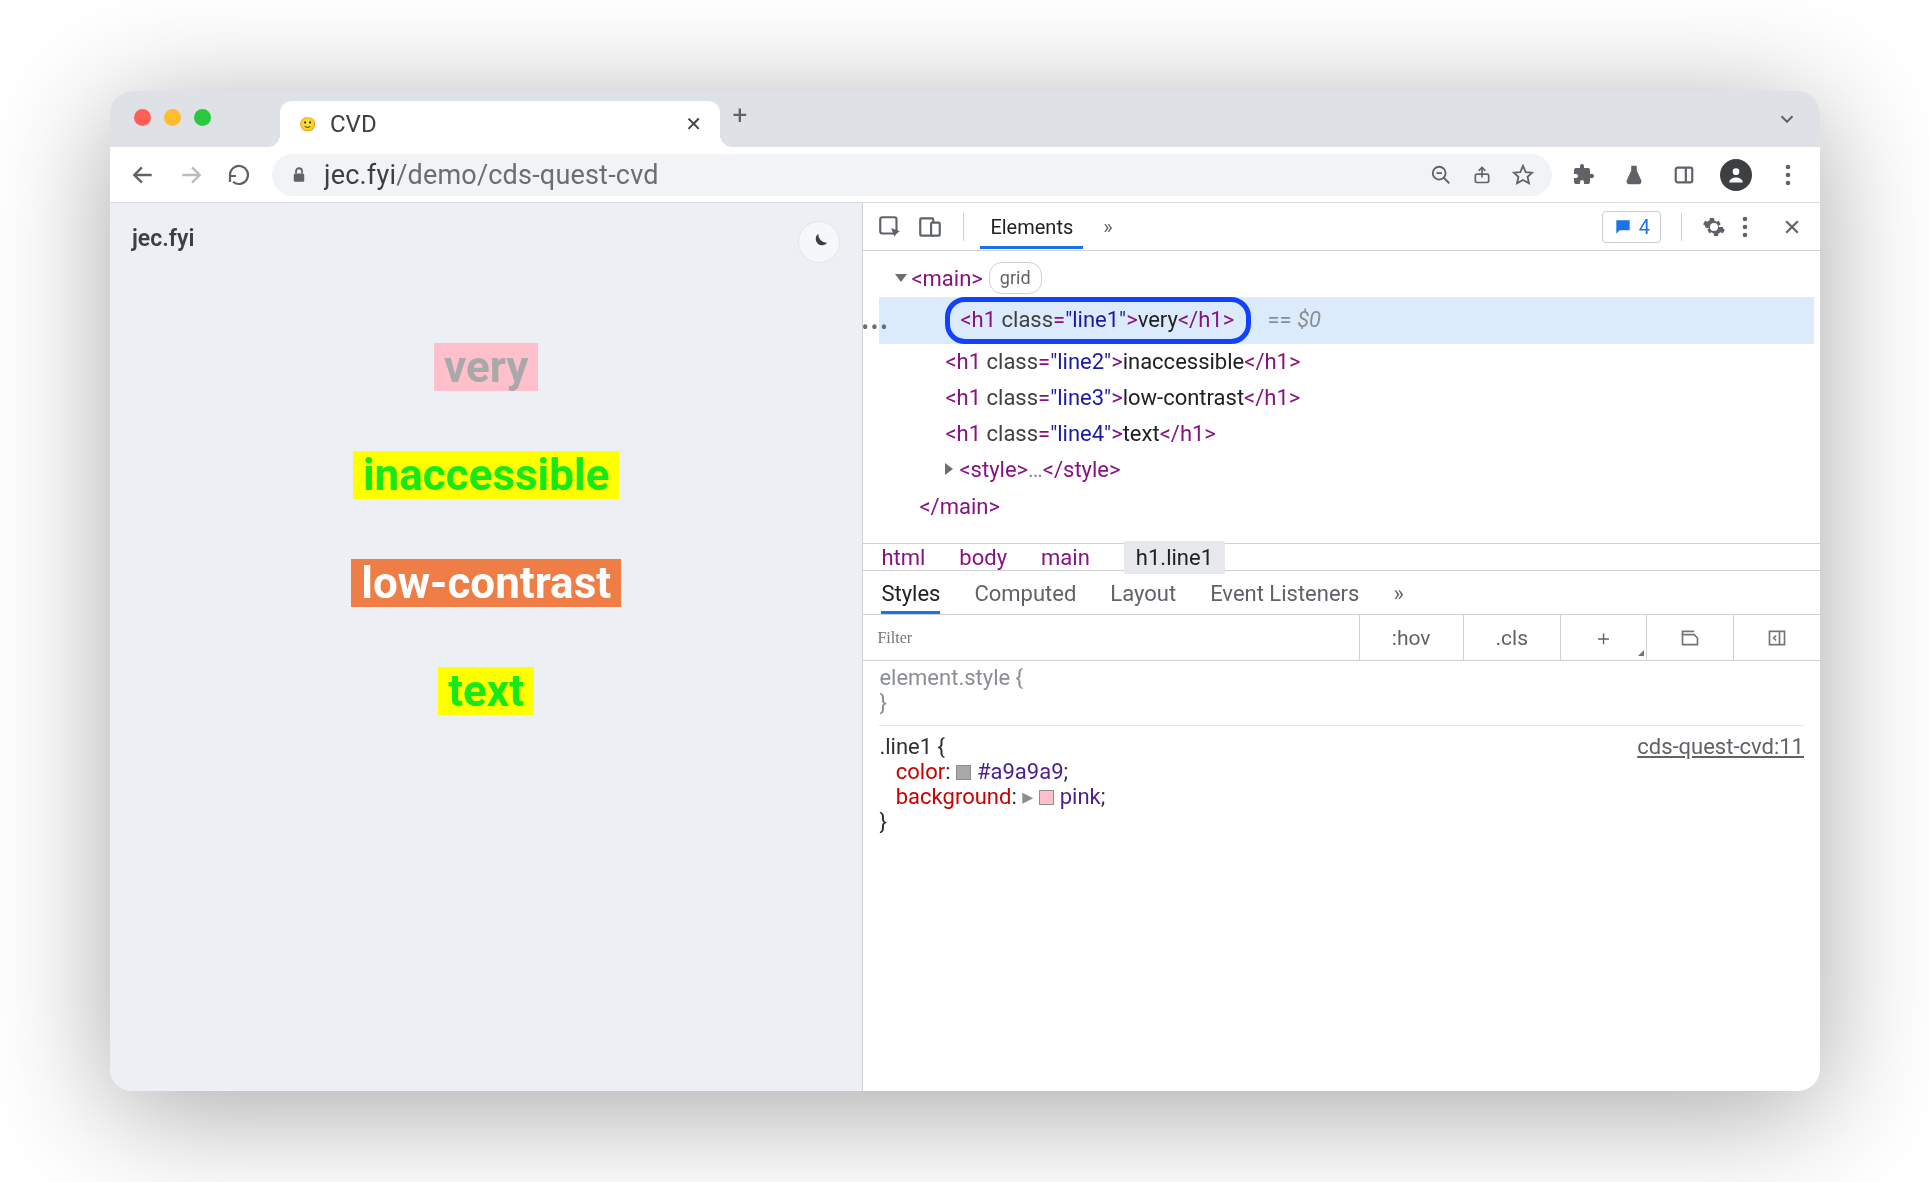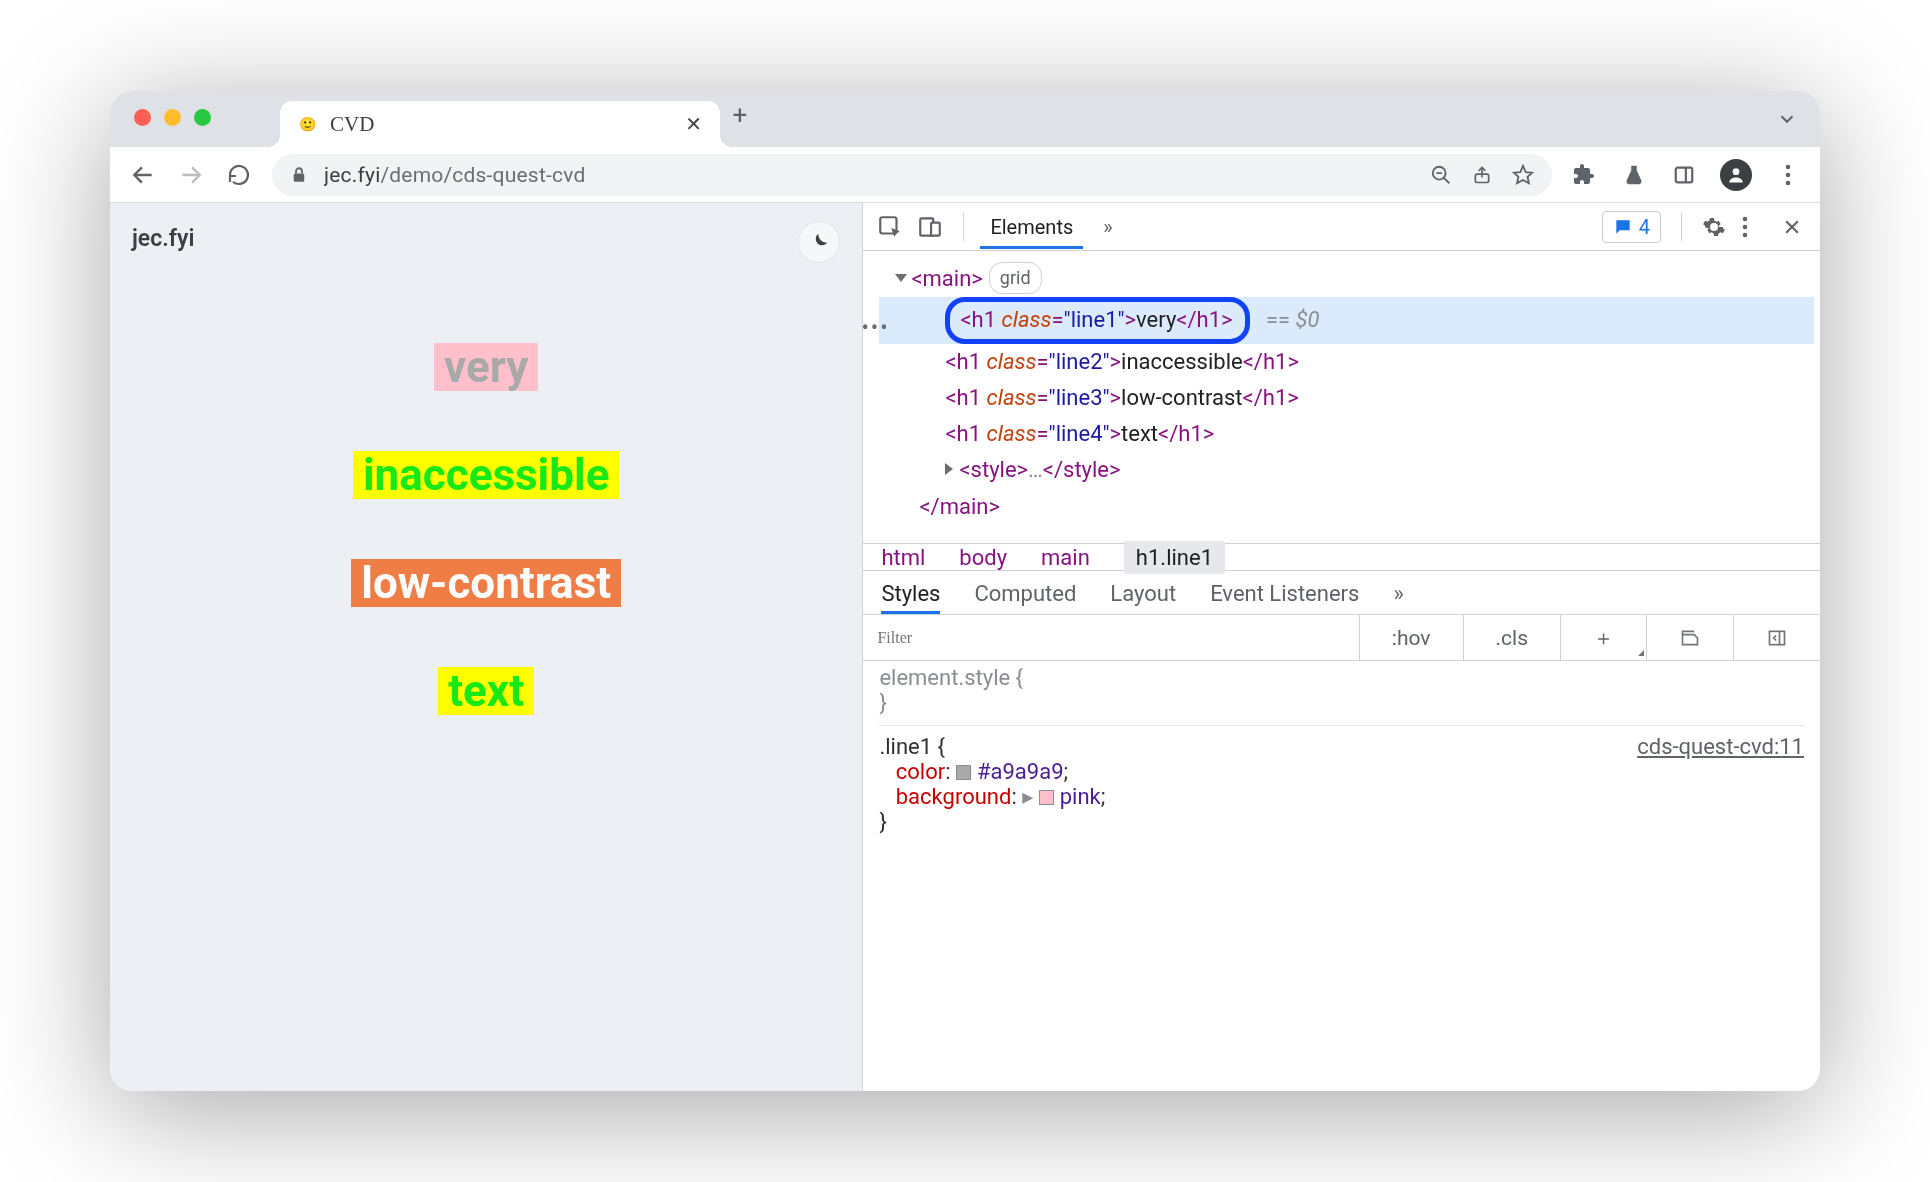--- a/index.html
+++ b/index.html
@@ -8,31 +8,31 @@
   .browser { width:1710px; height:1000px; background:#fff; border-radius:22px; overflow:hidden; position:relative; display:flex; flex-direction:column; }
   
   .tabstrip { height:56px; background:#dee1e6; display:flex; align-items:flex-end; position:relative; }
   .traffic { position:absolute; left:24px; top:18px; display:flex; gap:13px; }
   .traffic span { width:17px; height:17px; border-radius:50%; display:inline-block; }
   .t-red { background:#ff5f57;} .t-yel{background:#ffbd2e;} .t-grn{background:#28c940;}
   .tab { margin-left:170px; height:46px; width:440px; background:#fff; border-top-left-radius:12px; border-top-right-radius:12px; display:flex; align-items:center; padding:0 18px; gap:12px; position:relative; color:#3c4043;}
   .tab::after{content:""; position:absolute; right:-12px; bottom:0; width:12px; height:12px; background:radial-gradient(circle at top right,transparent 12px,#fff 12px);}
   .tab::before{content:""; position:absolute; left:-12px; bottom:0; width:12px; height:12px; background:radial-gradient(circle at top left,transparent 12px,#fff 12px);}
   .favicon { width:20px; height:20px; border-radius:4px; background:#fff; display:flex; align-items:center; justify-content:center; font-size:14px;}
-  .tab-title { flex:1; font-size:21px;font-family:Liberation Serif, serif; }
+  .tab-title { flex:1; font-size:24px; }
   .tab-close { font-size:20px; color:#444; }
   .newtab { width:40px; text-align:center; font-size:26px; color:#5f6368; align-self:center; margin-bottom:8px;}
   .tabstrip .chev { margin-left:auto; margin-right:22px; align-self:center; color:#5f6368;}
   
   .toolbar { height:56px; background:#fff; display:flex; align-items:center; padding:0 18px; gap:18px; border-bottom:1px solid #dadce0;}
   .toolbar .ico { width:30px; text-align:center; color:#5f6368; display:flex; align-items:center; justify-content:center;}
   .toolbar .ico.dis{ color:#b0b0b0;}
   .omnibox { flex:1 1 auto; min-width:0; height:42px; background:#f1f3f4; border-radius:21px; display:flex; align-items:center; padding:0 18px; gap:16px; color:#3c4043;}
   .omnibox .lock{ color:#5f6368; font-size:18px;}
-  .url { flex:1; font-size:21px; letter-spacing:.2px; white-space:nowrap; overflow:hidden;}
+  .url { flex:1; font-size:27px; letter-spacing:.2px; white-space:nowrap; overflow:hidden;}
   .url .path{ color:#6a6e72;}
   .omniright{ display:flex; gap:20px; color:#5f6368; align-items:center;}
   .right-icons{ display:flex; gap:22px; align-items:center; flex:0 0 auto; }
   .right-icons .ico{ width:28px;}
   .avatar{ width:32px; height:32px; border-radius:50%; background:#3c4043; display:flex; align-items:center; justify-content:center; color:#fff;}
   
   .pane-row { flex:1; display:flex; min-height:0;}
   
   .page { width:44%; background:#eceff4; position:relative; display:flex; flex-direction:column; align-items:center; gap:60px; padding-top:140px;}
   .page .site-label{ position:absolute; top:22px; left:22px; font-size:23px; font-weight:600; color:#3c4043;}
@@ -51,21 +51,21 @@
   .issues{ display:flex; align-items:center; gap:6px; border:1px solid #c9ccd0; border-radius:4px; padding:3px 10px; color:#1a73e8; font-size:20px;}
   .dt-ico{ width:30px; text-align:center;}
   
   .tree{ font-family: Menlo, Consolas, monospace; font-size:22px; padding:10px 6px 18px 16px; color:#303030; position:relative;}
   .tree .row{ white-space:nowrap; line-height:1.65; padding-left:48px;}
   .tree .row.main{ padding-left:18px;}
   .tree .row.indent{ padding-left:66px;}
   .tree .row.sel{ background:#dcebfb;}
   .tree .actions{ position:absolute; left:-2px; top:64px; color:#6a6e72; font-size:22px; letter-spacing:2px;}
   .tag{ color:#881280;}
-  .attr{ color:#c2410c;font-style:italic;}
+  .attr{ color:#404040;}
   .val{ color:#1a1aa6;}
   .txt{ color:#202124;}
   .grey{ color:#8a8d91;}
   .pill{ display:inline-block; border:1px solid #cfd1d4; border-radius:13px; padding:0 10px; font-size:18px; color:#616568; margin-left:6px; background:#fff; position:relative; top:-2px;}
   .hl{ display:inline-block; border:5px solid #1142ff; border-radius:20px; padding:0 12px 0 10px; background:#dcebfb;}
   .tri{ display:inline-block; width:0; height:0; border-left:8px solid #6a6e72; border-top:6px solid transparent; border-bottom:6px solid transparent; margin-right:6px; transform:translateY(-2px);}
   .tri.open{ transform:rotate(90deg) translateX(-2px);}
   
   .crumbs{ height:28px; border-top:1px solid #cfd1d4; border-bottom:1px solid #cfd1d4; display:flex; align-items:center; padding:0 18px; gap:34px; font-size:22px; color:#881280;}
   .crumbs .sel{ background:#e6e8eb; color:#202124; padding:4px 12px; border-radius:2px;}

